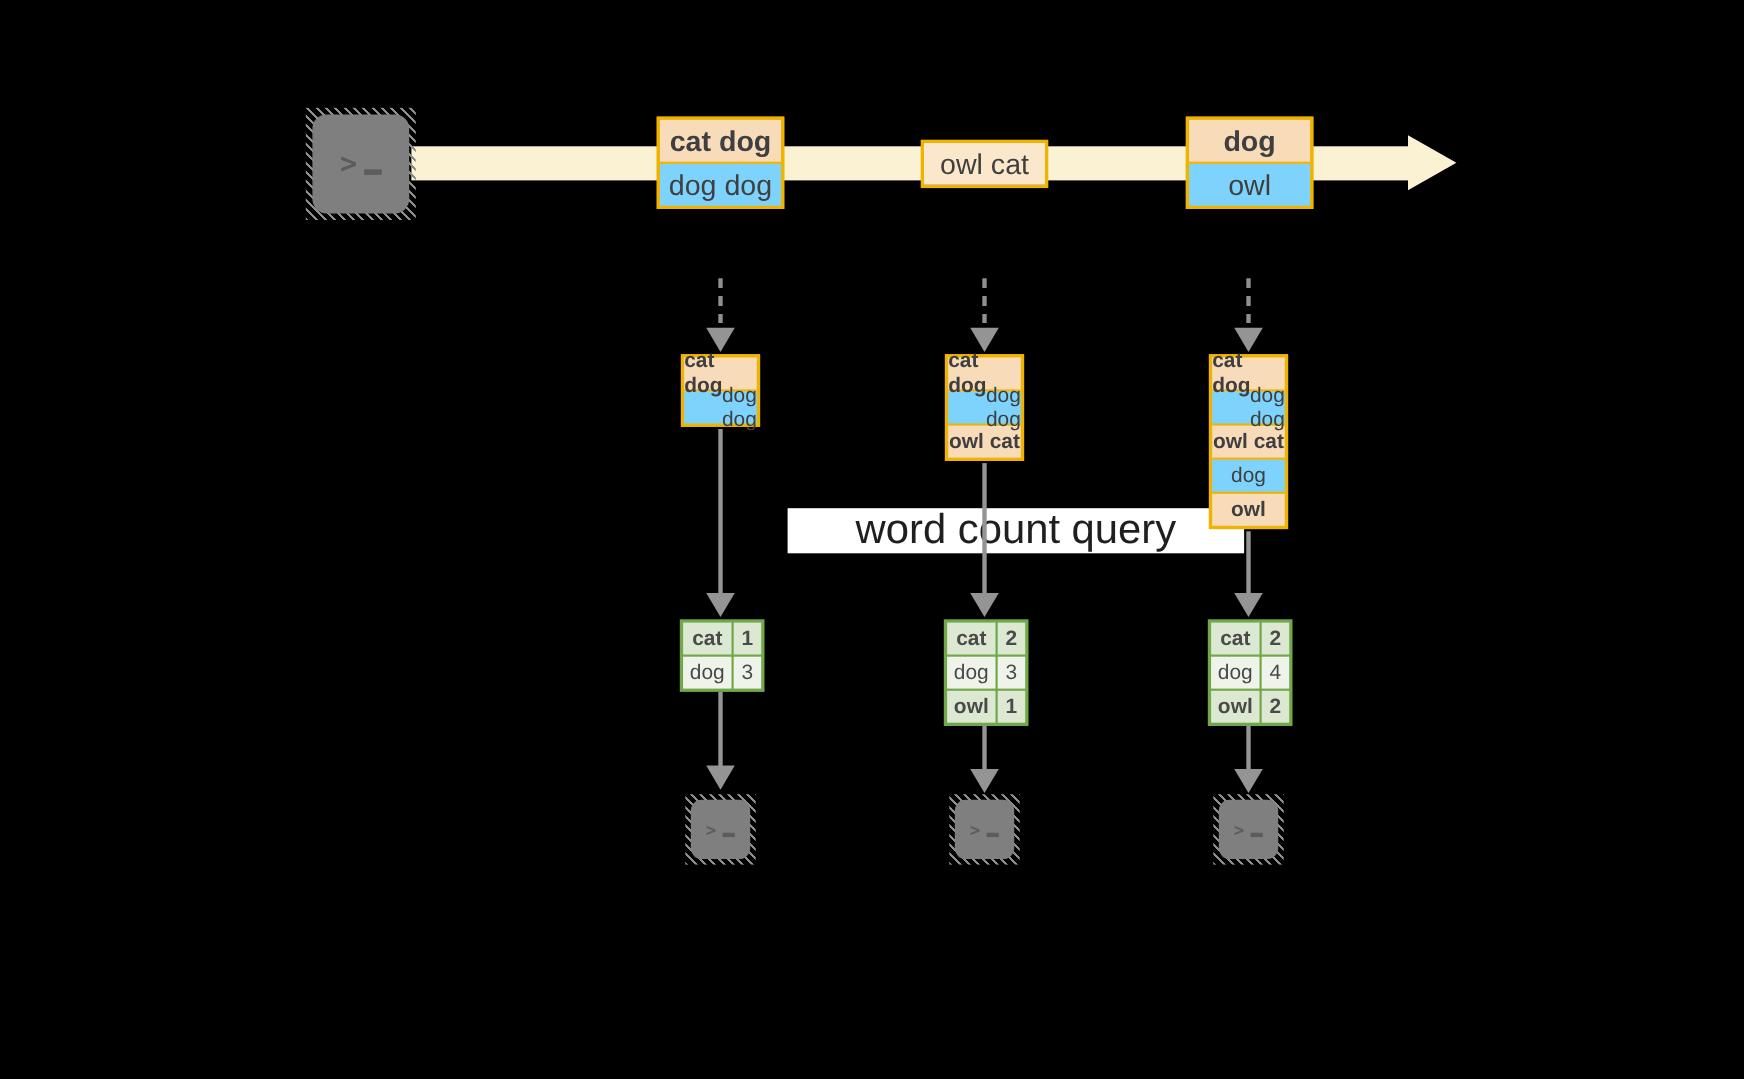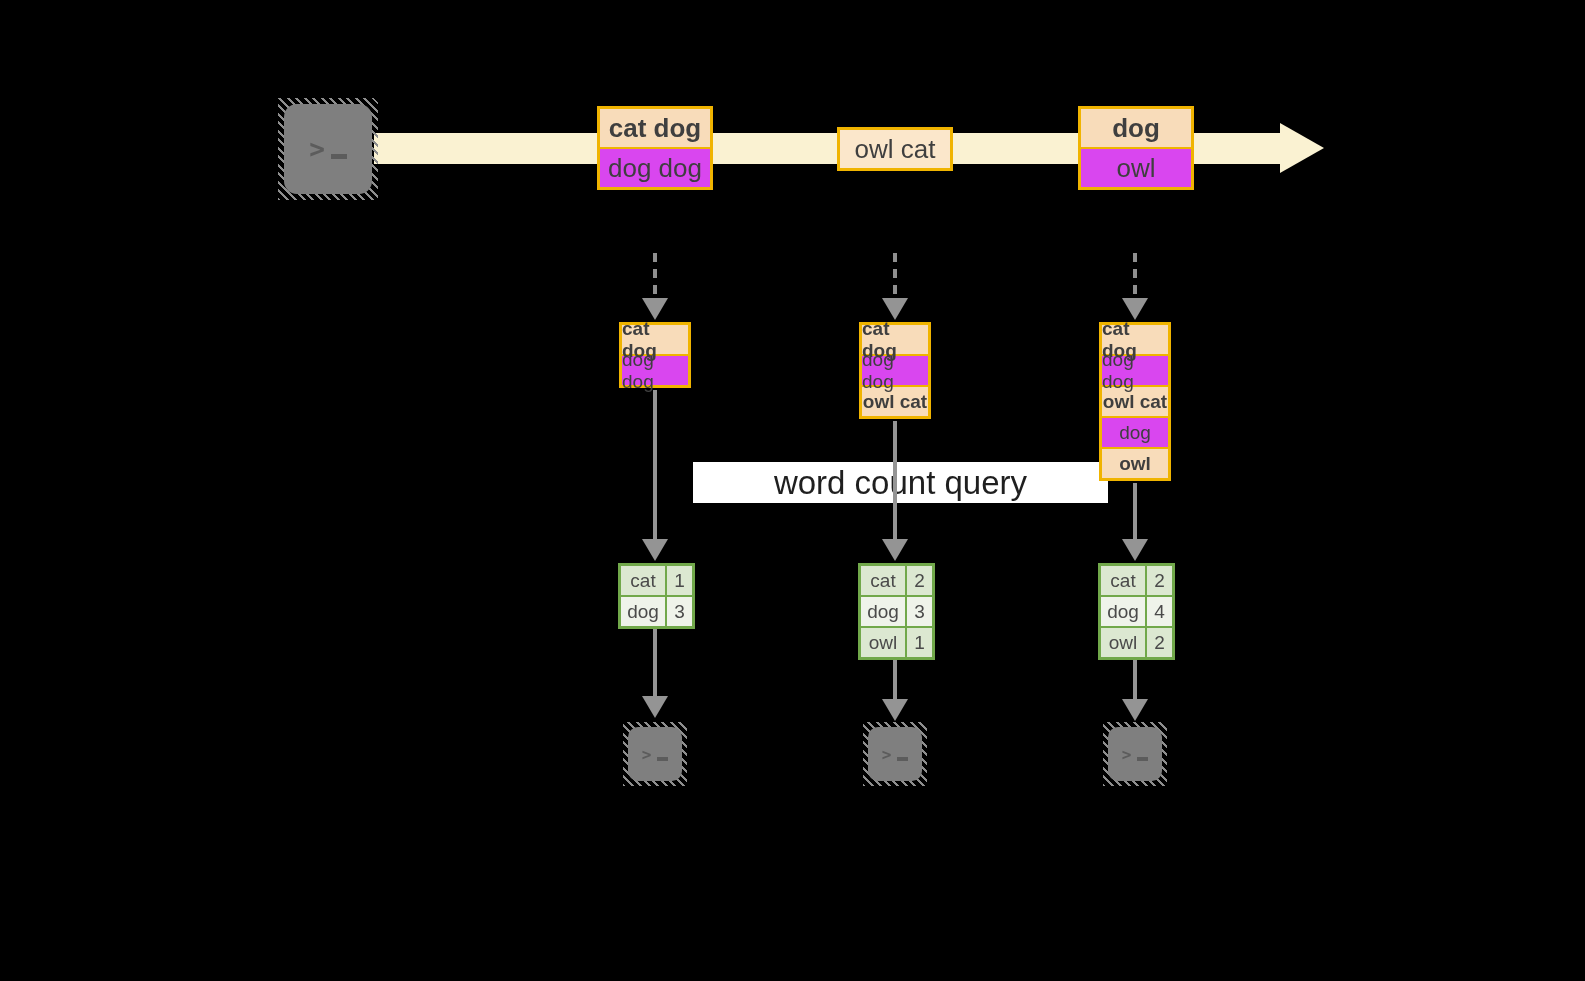--- a/index.html
+++ b/index.html
@@ -33,51 +33,51 @@
   }
 
   
   .obox{border:3px solid #f0b400;background:#f0b400;z-index:6;}
   .obox .orow{
     display:flex;align-items:center;justify-content:center;
     border-bottom:2px solid #f0b400;
   }
   .obox .orow:last-child{border-bottom:none;}
   .fill-dark{background:#f8dcba;font-weight:bold;}
-  .fill-light{background:#d946ef;}
+  .fill-light{background:#7dd3fc;text-align:right;}
   .fill-mid{background:#fbe7cb;}
   .stream-box .orow{width:110px;height:38px;font-size:26px;}
   .batch-box .orow{width:66px;height:29px;font-size:19px;}
 
   
   .vline{width:4px;z-index:4;}
   .solid-line{background:#949494;}
   .dash-line{background:repeating-linear-gradient(to bottom,#8f8f8f 0 9px,transparent 9px 16px);}
   .vhead{
     width:0;height:0;z-index:4;
     border-left:13px solid transparent;border-right:13px solid transparent;
     border-top:22px solid #949494;
   }
 
   
   .query-band{
     background:#ffffff;z-index:2;display:flex;align-items:center;justify-content:center;
-    font-size:33px;color:#1f1f1f;
+    font-size:38px;color:#1f1f1f;margin-left:23px;
   }
 
   
   .gtable{
     background:#71a84a;padding:3px;z-index:6;
     display:grid;grid-template-columns:44px 25px;gap:2px;
   }
   .gcell{
     height:29px;display:flex;align-items:center;justify-content:center;
     font-size:19px;color:#4a4a4a;
   }
-  .gfill-dark{background:#dce8d1;}
+  .gfill-dark{background:#dce8d1;font-weight:bold;}
   .gfill-light{background:#eff3ea;}
 </style>
 </head>
 <body>
 
 <div class="canvas">
 
   <div class="abs term" style="left:278px;top:98px;width:100px;height:102px;">
     <div class="term-inner" style="left:6px;top:6px;width:88px;height:90px;">
       <span class="chev" style="font-size:26px;">&gt;</span>

